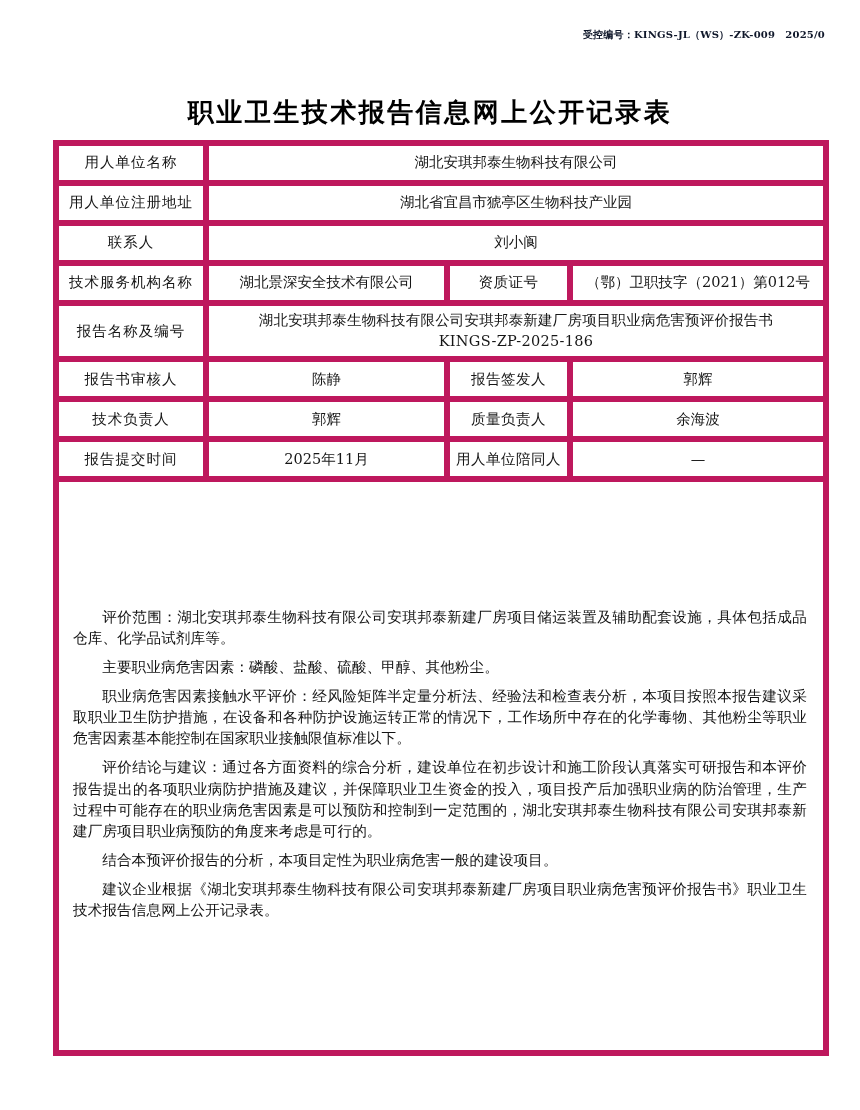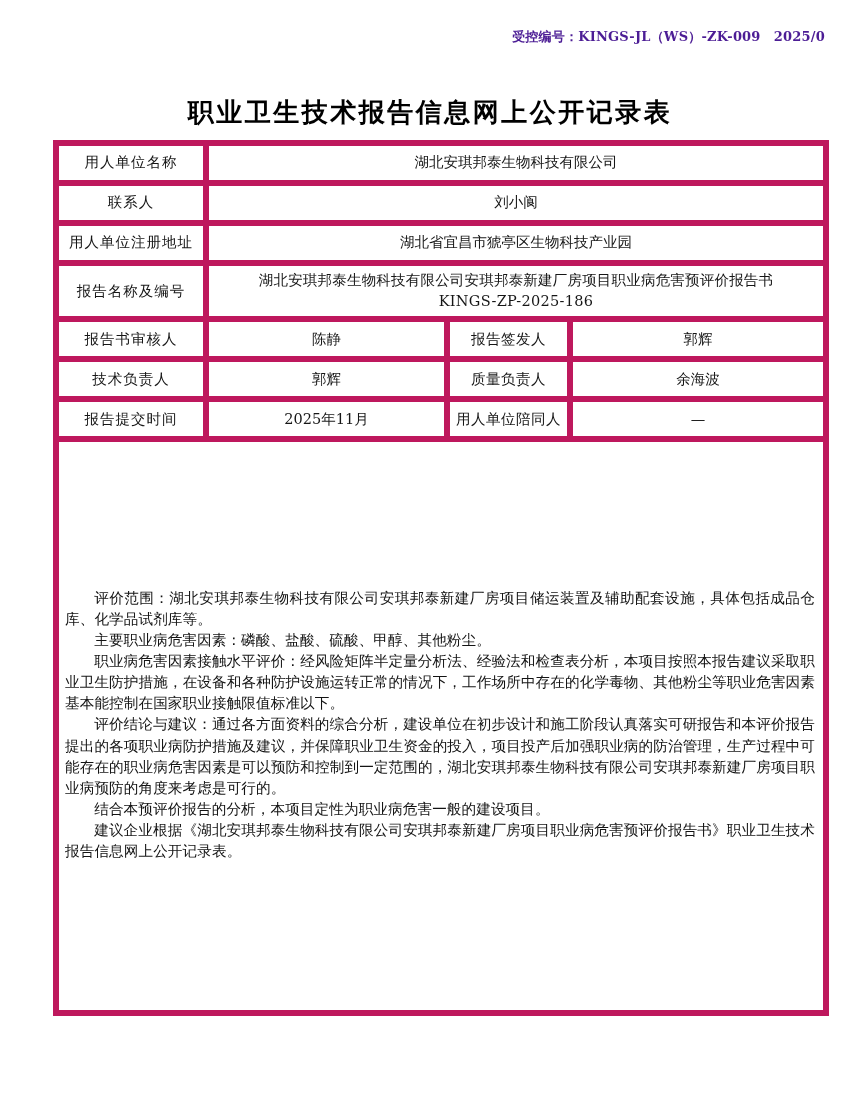--- a/index.html
+++ b/index.html
@@ -21,25 +21,25 @@
     width: 860px;
     height: 1110px;
     box-sizing: border-box;
   }
 
   
   .ctrl-header {
     position: absolute;
     top: 28px;
     right: 35px;
-    font-size: 13px;
+    font-size: 10px;
     font-weight: bold;
     letter-spacing: 0.2px;
     white-space: nowrap;
-    color: #4c1d95;
+    color: #0f172a;
     font-family: "DejaVu Serif", "Liberation Serif", serif;
   }
 
   
   .doc-title {
     position: absolute;
     top: 95px;
     left: 0;
     width: 860px;
     text-align: center;
@@ -99,28 +99,28 @@
 
   
   td.body-cell {
     text-align: left;
     vertical-align: top;
     height: 554px;
     padding: 6px 8px 8px 6px !important;
     line-height: 1.72;
   }
   .prose p {
-    margin: 0;
+    margin: 8px;
     font-size: 14.6px;
     text-indent: 2em;
     text-align: justify;
     text-justify: inter-ideograph;
     letter-spacing: 0.1px;
     color: #131313;
-    font-family: Liberation Serif, serif;
+    font-family: Liberation Mono, monospace;
   }
 </style>
 </head>
 <body>
 
 <div class="page">
 
   <div class="ctrl-header">受控编号：KINGS-JL（WS）-ZK-009　2025/0</div>
 
   <div class="doc-title">职业卫生技术报告信息网上公开记录表</div>
@@ -134,29 +134,35 @@
         <col style="width:256px">
       </colgroup>
       <tbody>
 
         <tr class="r-h">
           <td class="lbl">用人单位名称</td>
           <td colspan="3">湖北安琪邦泰生物科技有限公司</td>
         </tr>
 
         <tr class="r-h">
+          <td class="lbl">用人单位注册地址</td>
+          <td colspan="3">湖北省宜昌市猇亭区生物科技产业园</td>
+        </tr>
+
+        <tr class="r-h">
           <td class="lbl">联系人</td>
           <td colspan="3">刘小阆</td>
         </tr>
 
         <tr class="r-h">
-          <td class="lbl">用人单位注册地址</td>
-          <td colspan="3">湖北省宜昌市猇亭区生物科技产业园</td>
-        </tr>
-
+          <td class="lbl">技术服务机构名称</td>
+          <td>湖北景深安全技术有限公司</td>
+          <td class="mid-lbl">资质证号</td>
+          <td>（鄂）卫职技字（2021）第012号</td>
+        </tr>
 
         <tr class="r-h2">
           <td class="lbl">报告名称及编号</td>
           <td colspan="3" class="report-name">
             <div>湖北安琪邦泰生物科技有限公司安琪邦泰新建厂房项目职业病危害预评价报告书</div>
             <div class="code">KINGS-ZP-2025-186</div>
           </td>
         </tr>
 
 

